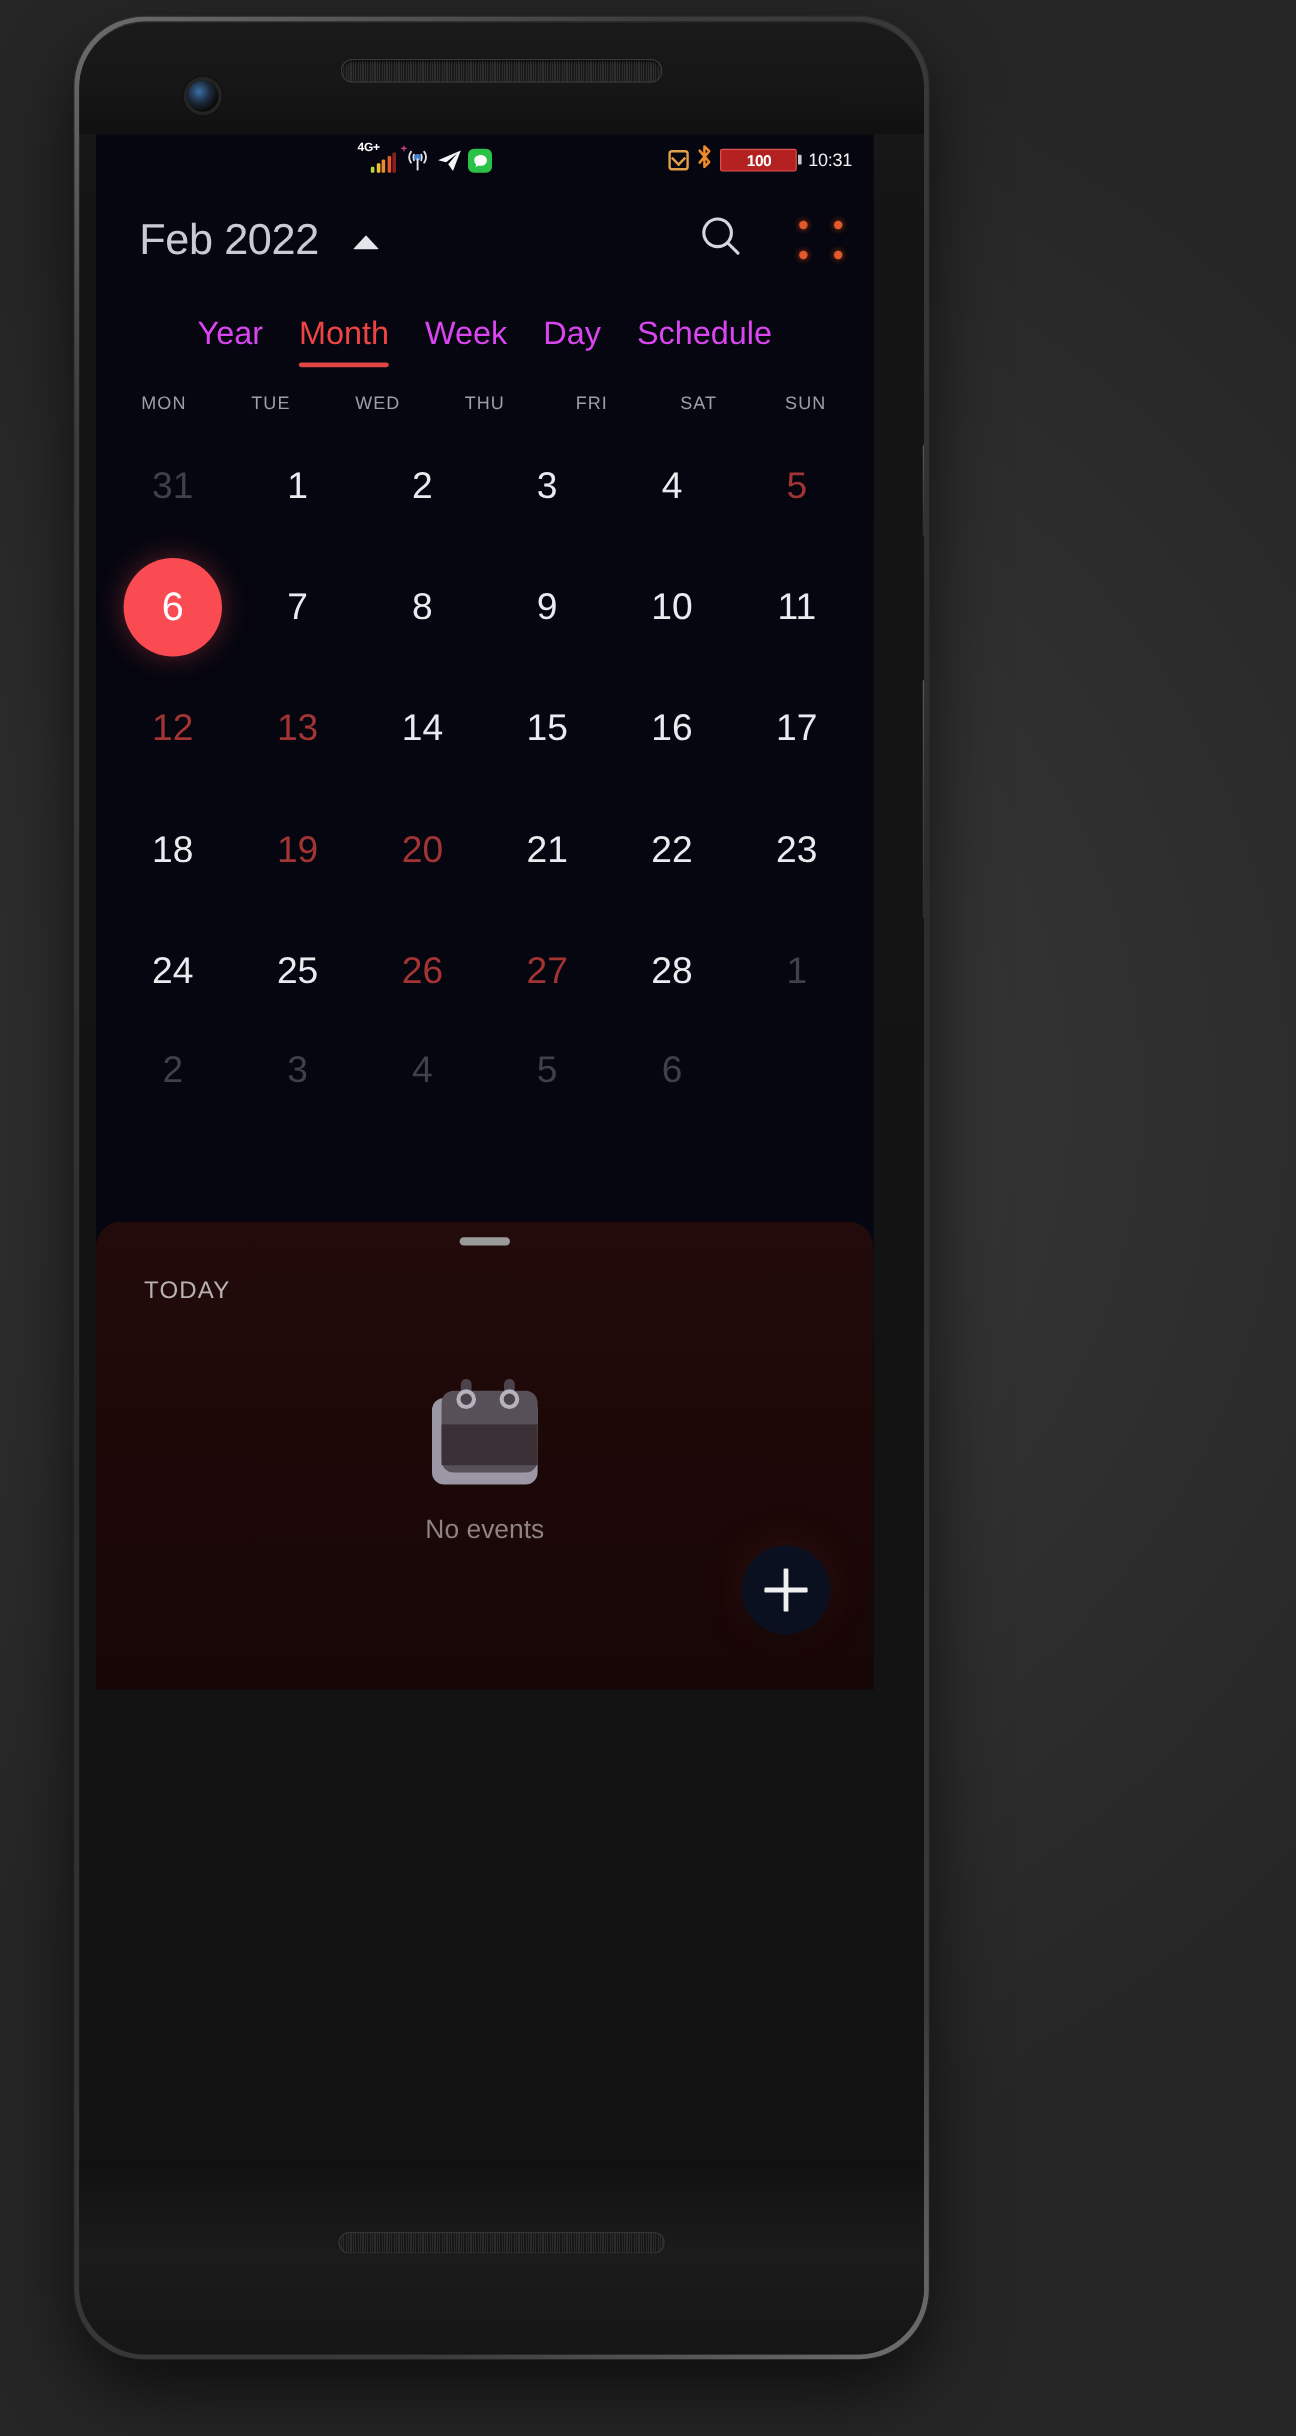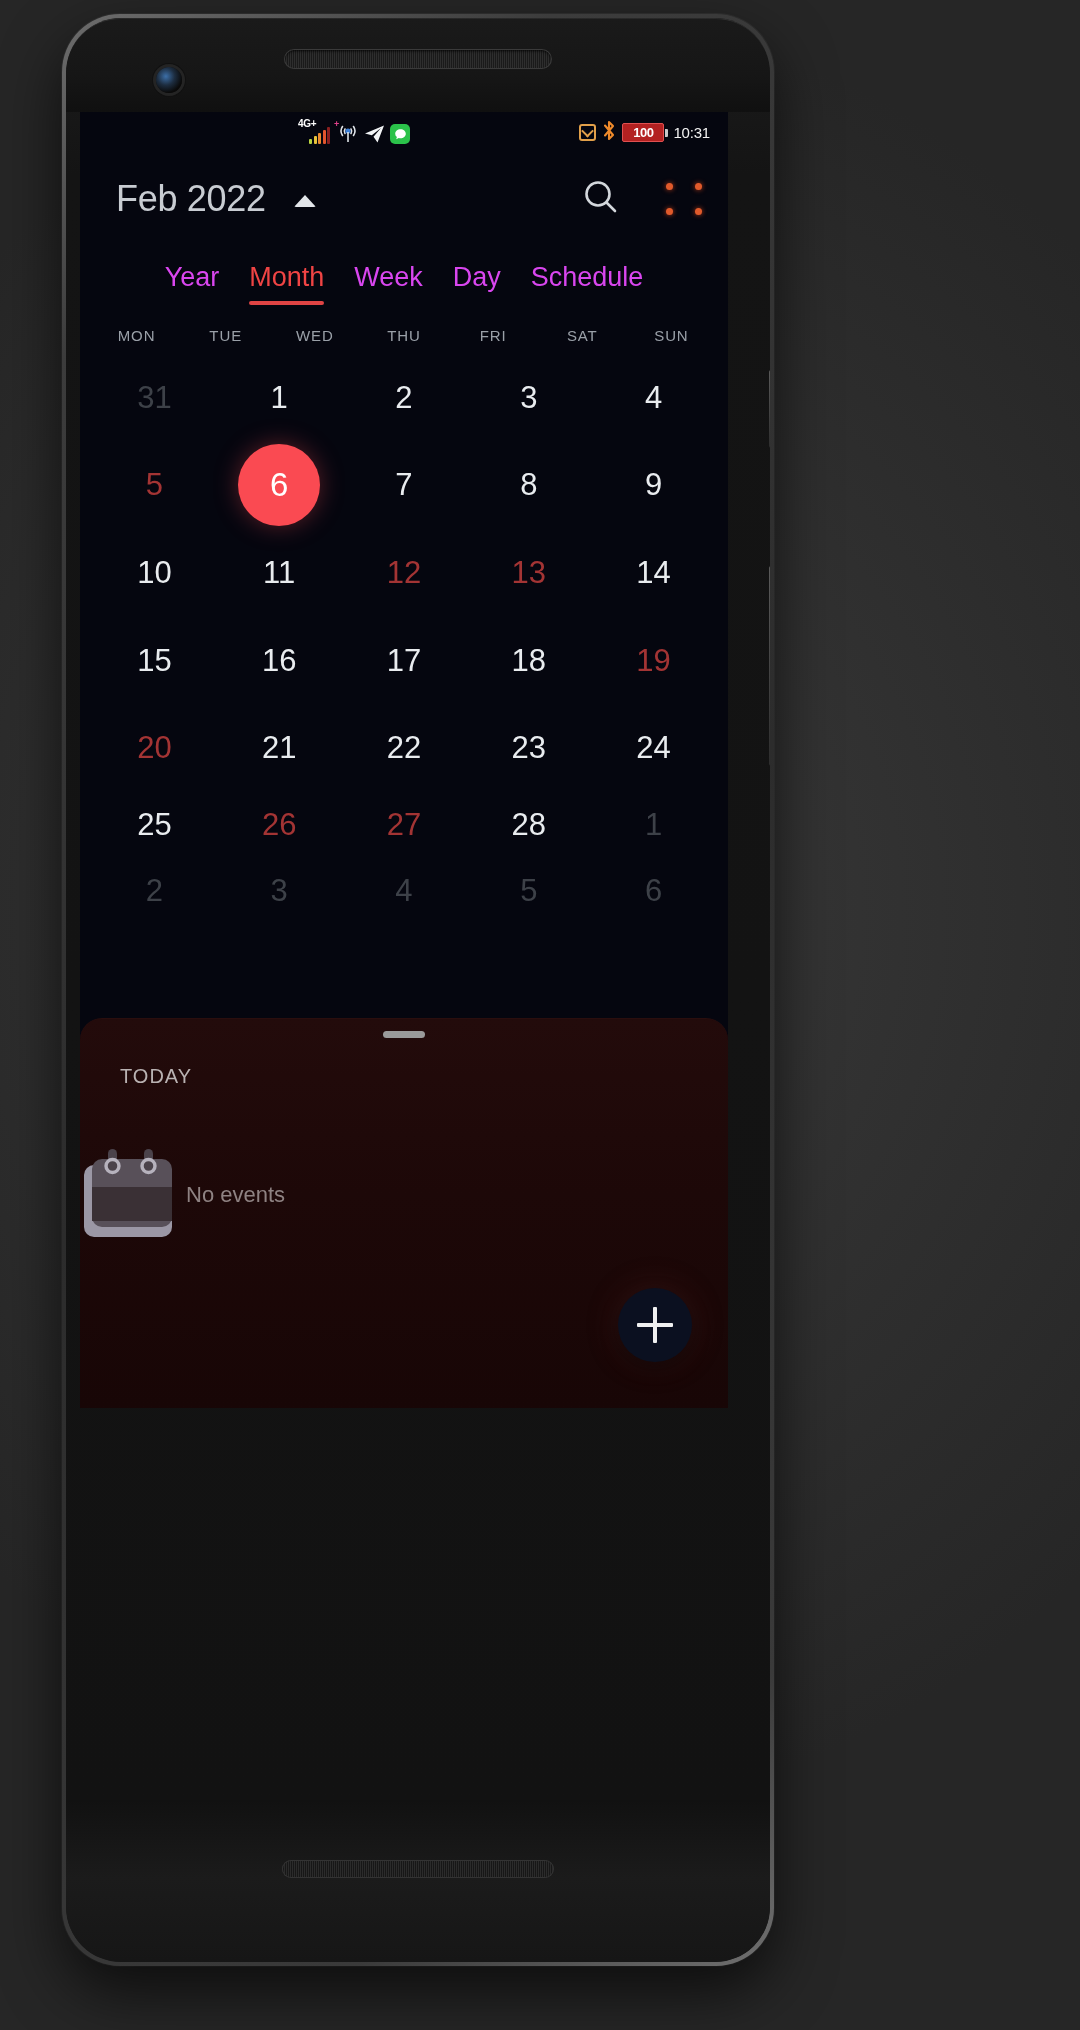--- a/index.html
+++ b/index.html
@@ -116,21 +116,21 @@
     display:flex; align-items:center; justify-content:center;
   }
   .dnd-icon:after {
     content:""; width: 7px; height: 7px; border:2px solid #e2a04a; border-top:none; border-right:none;
     transform: rotate(-45deg) translate(1px,-1px);
   }
   .battery {
     display:flex; align-items:center;
   }
   .batt-body {
-    width: 42px; height: 19px; background: #b32121; border-radius: 2px;
+    width: 64px; height: 19px; background: #b32121; border-radius: 2px;
     display:flex; align-items:center; justify-content:center;
     border: 1px solid #e05050;
   }
   .batt-num { font-size: 13px; color:#fff; font-weight:700; letter-spacing:-.5px; }
   .batt-cap { width:3px; height:8px; background:#c9c9c9; border-radius:0 1px 1px 0; margin-left:1px; }
   .sb-clock { font-size: 15px; color:#f2f2f2; letter-spacing:-.2px; }
 
   
   .app-header {
     display:flex; align-items:center; justify-content:space-between;
@@ -161,21 +161,21 @@
 
   
   .weekdays {
     display:grid; grid-template-columns: repeat(7,1fr);
     margin-top: 22px; padding: 0 12px;
   }
   .wd { text-align:center; font-size:15px; color:#9aa0a8; letter-spacing:.9px; }
 
   
   .month-grid {
-    display:grid; grid-template-columns: repeat(5,1fr);
+    display:grid; grid-template-columns: repeat(6,1fr);
     grid-template-rows: repeat(5, 1fr);
     padding: 0 12px; margin-top: 10px;
     height: 570px;
   }
   .cell { display:flex; align-items:center; justify-content:center; }
   .daynum {
     font-size: 31px; color:#e9ecef; font-weight:400;
     width: 66px; height: 66px; line-height: 66px; text-align:center; border-radius:50%;
   }
   .daynum.weekend { color:#a33434; }
@@ -197,21 +197,21 @@
   .sheet-handle {
     position:absolute; left:50%; top: 12px; transform:translateX(-50%);
     width: 42px; height: 7px; border-radius:4px; background:#9a9a9a;
   }
   .sheet-label {
     position:absolute; left: 40px; top: 46px;
     font-size: 20px; color:#b9b2b2; letter-spacing: 1px;
   }
   .empty-state {
     position:absolute; left:0; right:0; top: 130px;
-    display:flex; flex-direction:row; align-items:center; gap: 10px;
+    display:flex; flex-direction:column; align-items:center; gap: 21px;
   }
   .cal-glyph { width: 96px; height: 92px; position:relative; }
   .no-events { font-size: 22px; color:#8e8282; }
 
   .fab {
     position:absolute; right: 36px; bottom: 46px;
     width: 74px; height: 74px; border-radius:50%;
     background:#0b1020;
     display:flex; align-items:center; justify-content:center;
     box-shadow: 0 0 34px rgba(150,70,70,.22), 0 6px 16px rgba(0,0,0,.6);

